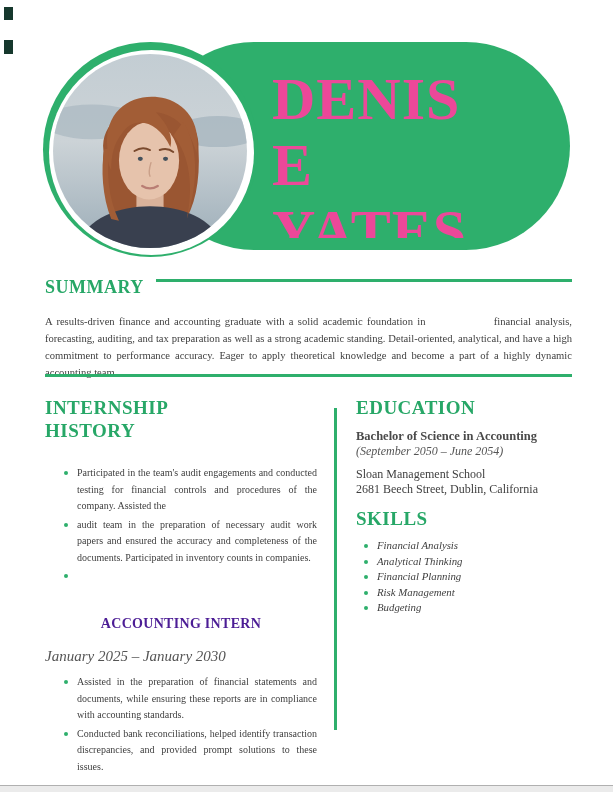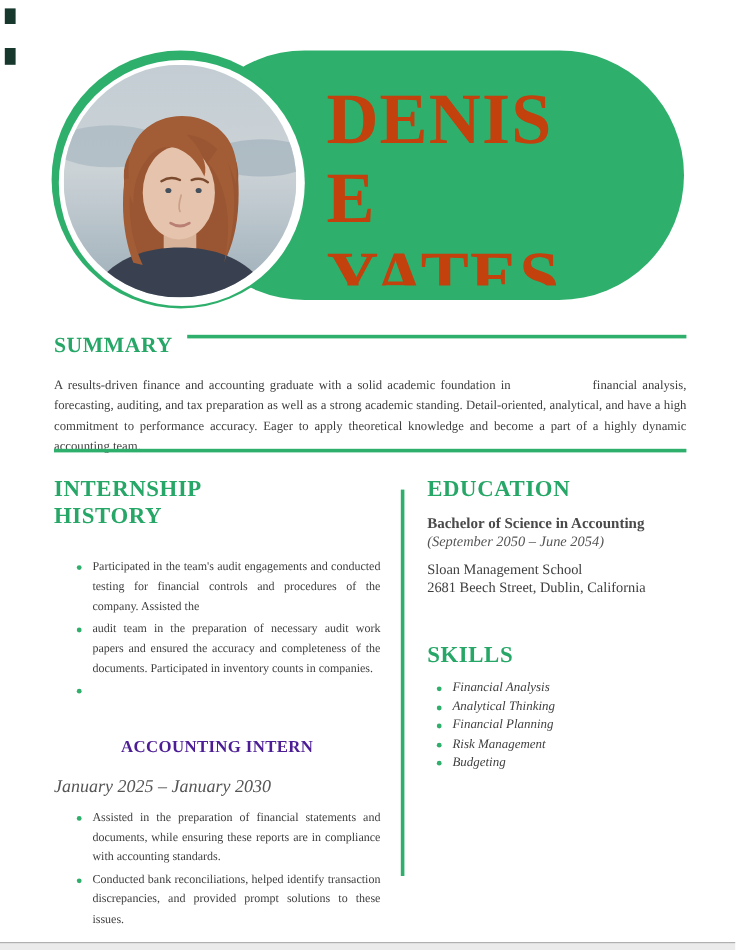--- a/index.html
+++ b/index.html
@@ -8,21 +8,21 @@
     font-family:"Liberation Serif","DejaVu Serif",serif;color:#3e3e3e;overflow:hidden;
   }
   
   .pill{position:absolute;left:150px;top:42px;width:420px;height:208px;border-radius:104px;background:#2eaf6c;}
   .circle-green{position:absolute;left:43px;top:42px;width:215px;height:215px;border-radius:50%;background:#2eaf6c;}
   .circle-white{position:absolute;left:49px;top:50px;width:205px;height:205px;border-radius:50%;background:#ffffff;}
   .photo{position:absolute;left:53px;top:54px;width:194px;height:194px;border-radius:50%;overflow:hidden;}
   .photo svg{display:block;width:100%;height:100%;}
   .name-box{
     position:absolute;left:272px;top:66px;width:238px;height:172px;overflow:hidden;
-    color:#c2410c;font-weight:bold;font-size:60px;line-height:66px;letter-spacing:1px;
+    color:#ec4899;font-weight:bold;font-size:60px;line-height:66px;letter-spacing:1px;
   }
   .name-line{white-space:nowrap;}
   .corner-mark{position:absolute;left:4px;width:9px;background:#16382d;}
   .corner-mark.m1{top:7px;height:13px;}
   .corner-mark.m2{top:40px;height:14px;}
   
   .sec-heading{font-weight:bold;color:#27a767;letter-spacing:0.5px;margin:0;}
   .heading-row{position:absolute;left:45px;top:277px;width:527px;display:flex;}
   .heading-row .sec-heading{font-size:18px;}
   .heading-rule{flex:1;height:3px;background:#2eaf6c;margin-left:12px;margin-top:2px;}
@@ -45,21 +45,21 @@
   ul.bullets{list-style:none;margin:4px 0 6px 0;padding:0;}
   ul.bullets li{display:flex;margin:0 0 2px 0;}
   .dot{flex:0 0 auto;width:4px;height:4px;border-radius:50%;background:#2eaf6c;margin:6px 9px 0 19px;}
   .b-text{flex:1;font-size:10px;line-height:16.5px;text-align:justify;color:#3e3e3e;max-width:240px;}
   .job-gap{height:14px;}
   
   .degree{font-size:12.5px;font-weight:bold;color:#4a4a4a;line-height:16px;margin-top:9px;}
   .edu-dates{font-style:italic;font-size:12px;color:#555;line-height:14px;}
   .edu-line{font-size:12px;line-height:15px;color:#3e3e3e;}
   .edu-block-gap{height:9px;}
-  .skills-heading{margin-top:38px;}
+  .skills-heading{margin-top:10px;}
   ul.skills{list-style:none;margin:8px 0 0 0;padding:0;}
   ul.skills li{display:flex;line-height:15.5px;font-style:italic;}
   ul.skills .dot{margin:6px 9px 0 8px;}
   ul.skills .s-text{font-size:10.8px;color:#3e3e3e;}
   
   .bottom-edge{position:absolute;left:0;bottom:0;width:613px;height:6px;background:#ebebeb;border-top:1px solid #b0b0b0;}
 </style>
 </head>
 <body>
 

